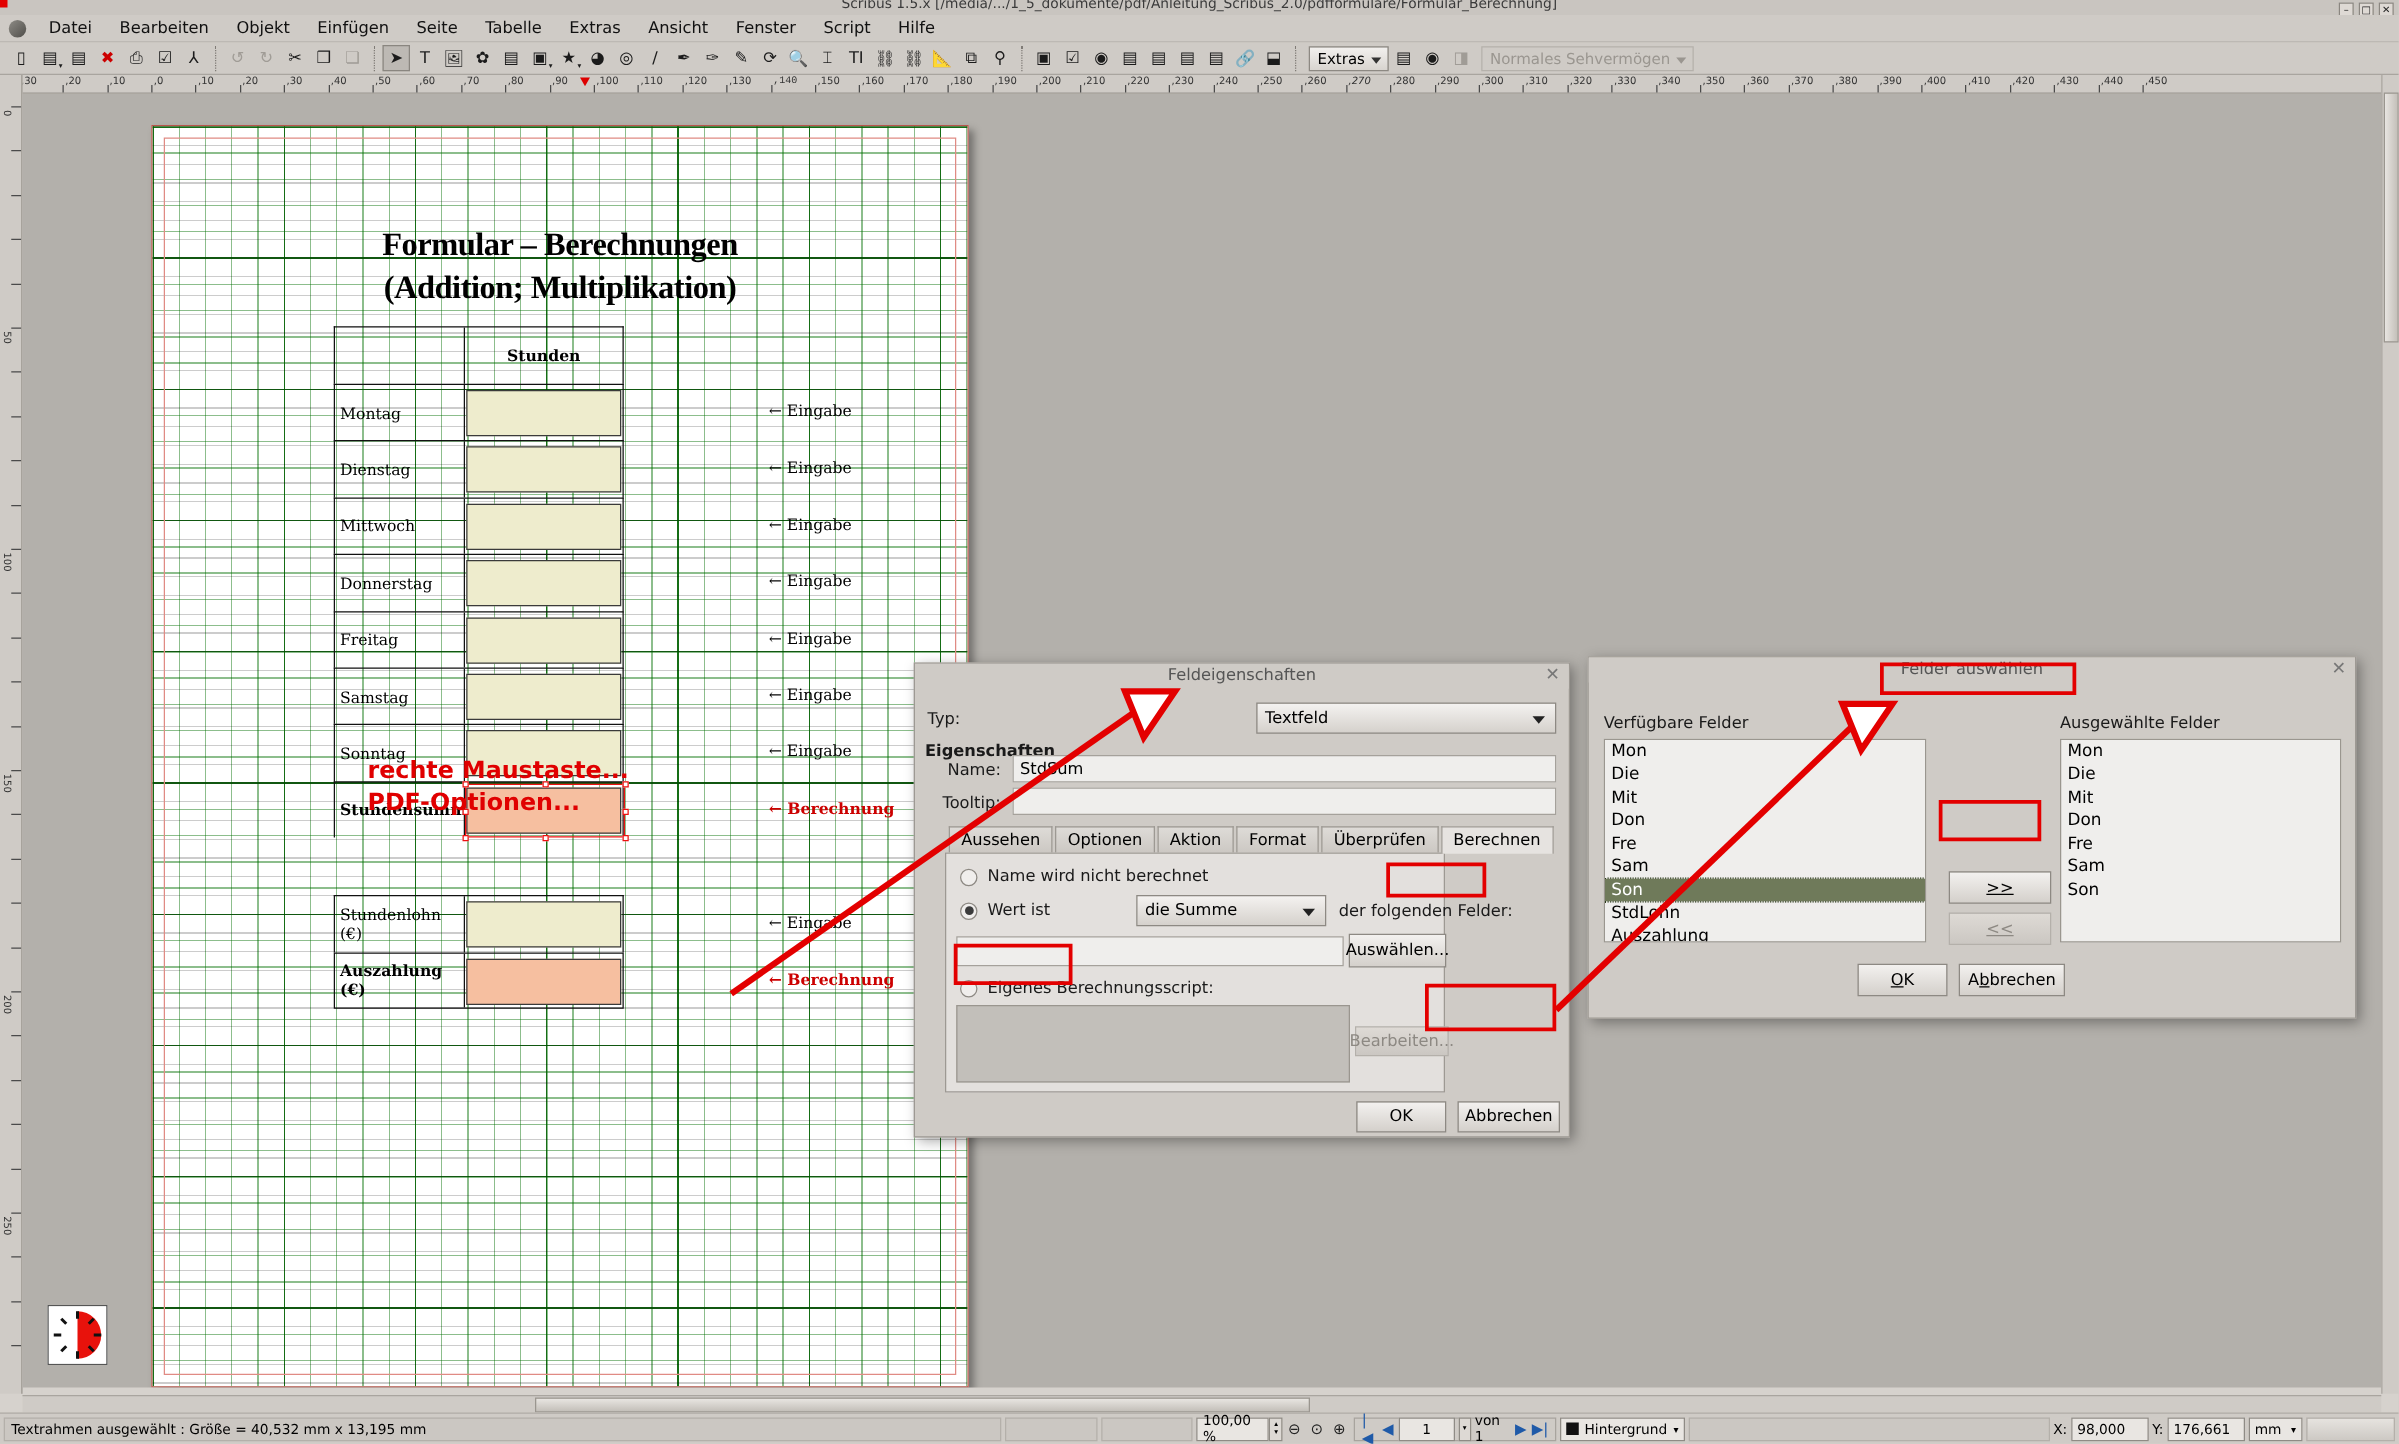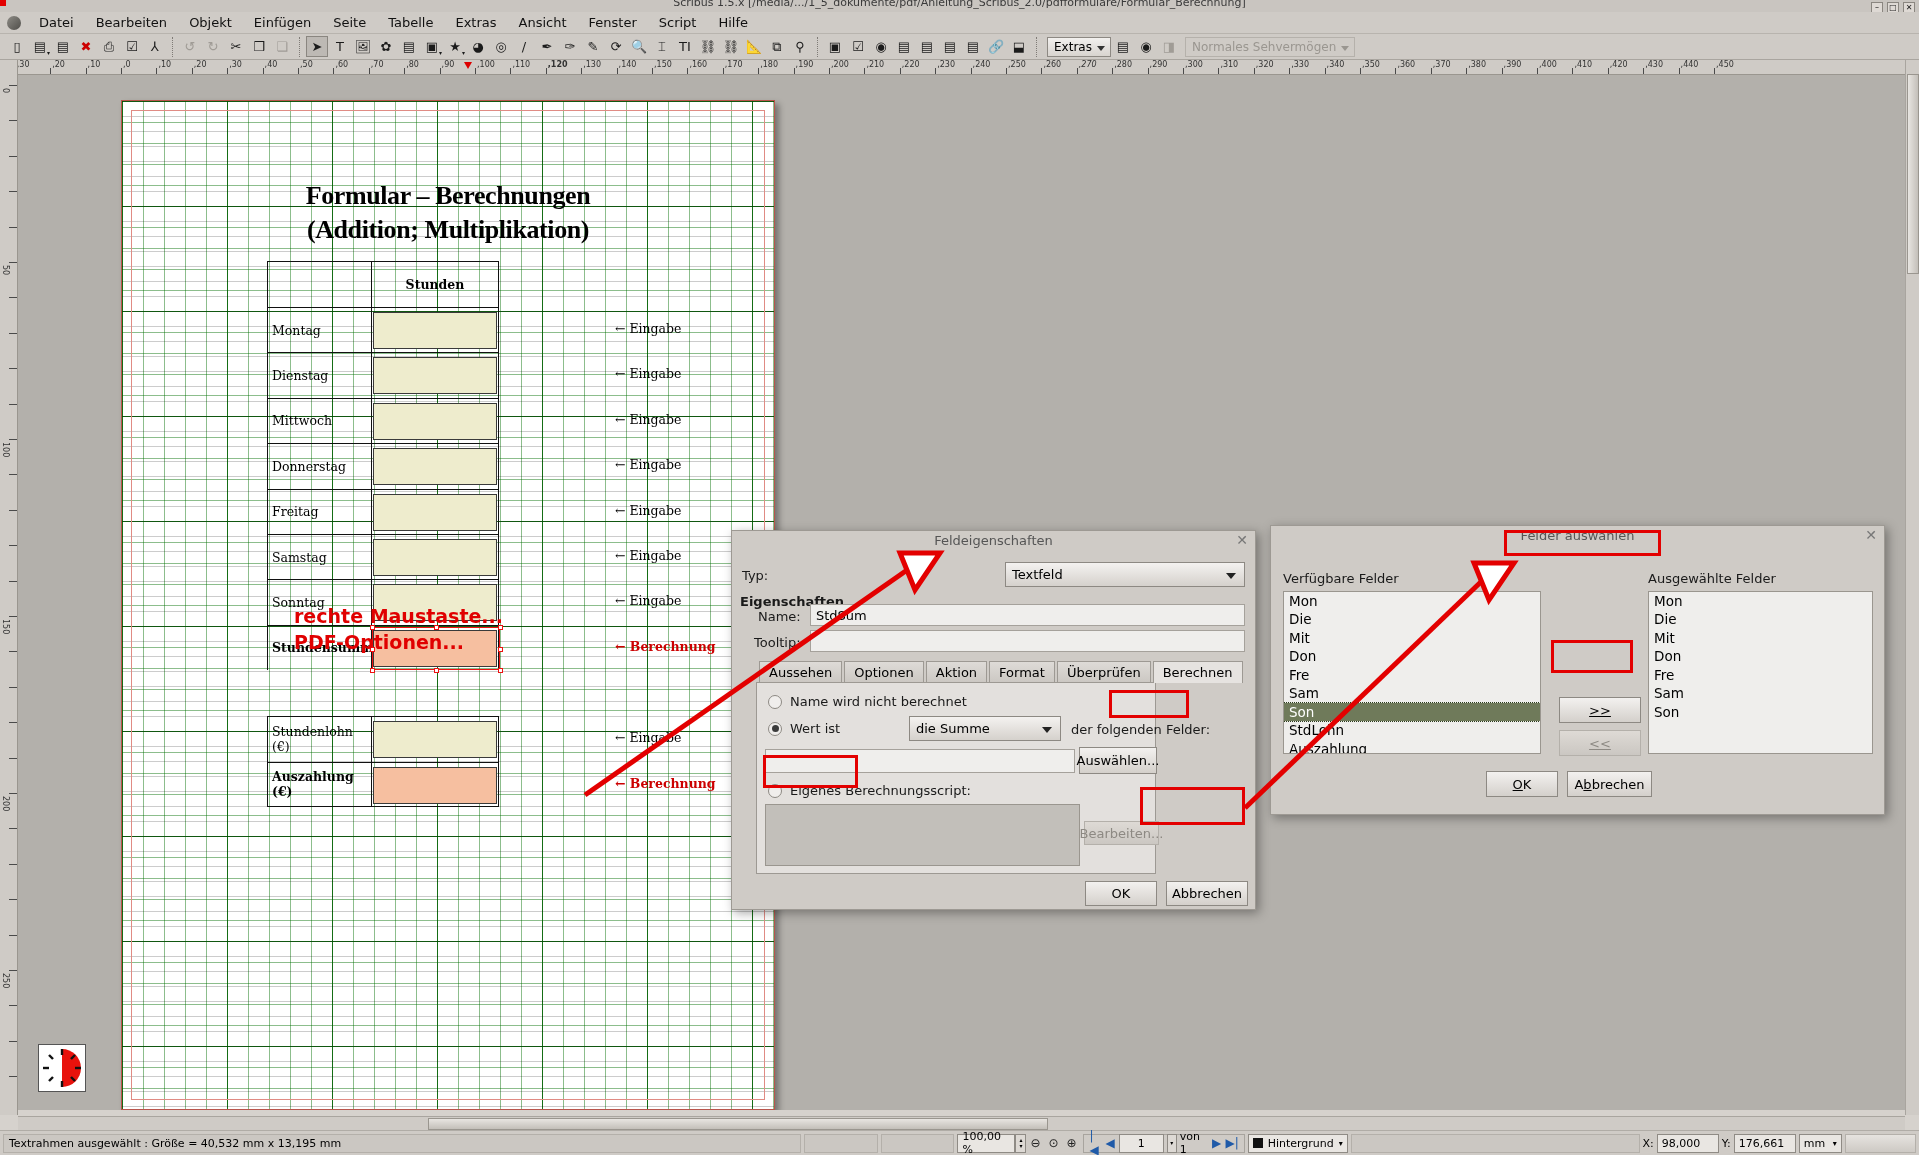--- a/index.html
+++ b/index.html
@@ -357,25 +357,25 @@
       <div class="lbl" style="left: 352.8px;">,70</div>
       <div class="tick" style="left: 386.2px;"></div>
       <div class="lbl" style="left: 388.2px;">,80</div>
       <div class="tick" style="left: 421.6px;"></div>
       <div class="lbl" style="left: 423.6px;">,90</div>
       <div class="tick" style="left: 457px;"></div>
       <div class="lbl" style="left: 459px;">,100</div>
       <div class="tick" style="left: 492.4px;"></div>
       <div class="lbl" style="left: 494.4px;">,110</div>
       <div class="tick" style="left: 527.8px;"></div>
-      <div class="lbl" style="left: 529.8px; font-weight: bold;">,120</div>
+      <div class="lbl" style="left: 529.8px;">,120</div>
       <div class="tick" style="left: 563.2px;"></div>
       <div class="lbl" style="left: 565.2px;">,130</div>
       <div class="tick" style="left: 598.6px;"></div>
-      <div class="lbl" style="left: 600.6px;">,140</div>
+      <div class="lbl" style="left: 600.6px; font-family: Liberation Mono, monospace;">,140</div>
       <div class="tick" style="left: 634px;"></div>
       <div class="lbl" style="left: 636px;">,150</div>
       <div class="tick" style="left: 669.4px;"></div>
       <div class="lbl" style="left: 671.4px;">,160</div>
       <div class="tick" style="left: 704.8px;"></div>
       <div class="lbl" style="left: 706.8px;">,170</div>
       <div class="tick" style="left: 740.2px;"></div>
       <div class="lbl" style="left: 742.2px;">,180</div>
       <div class="tick" style="left: 775.6px;"></div>
       <div class="lbl" style="left: 777.6px;">,190</div>

